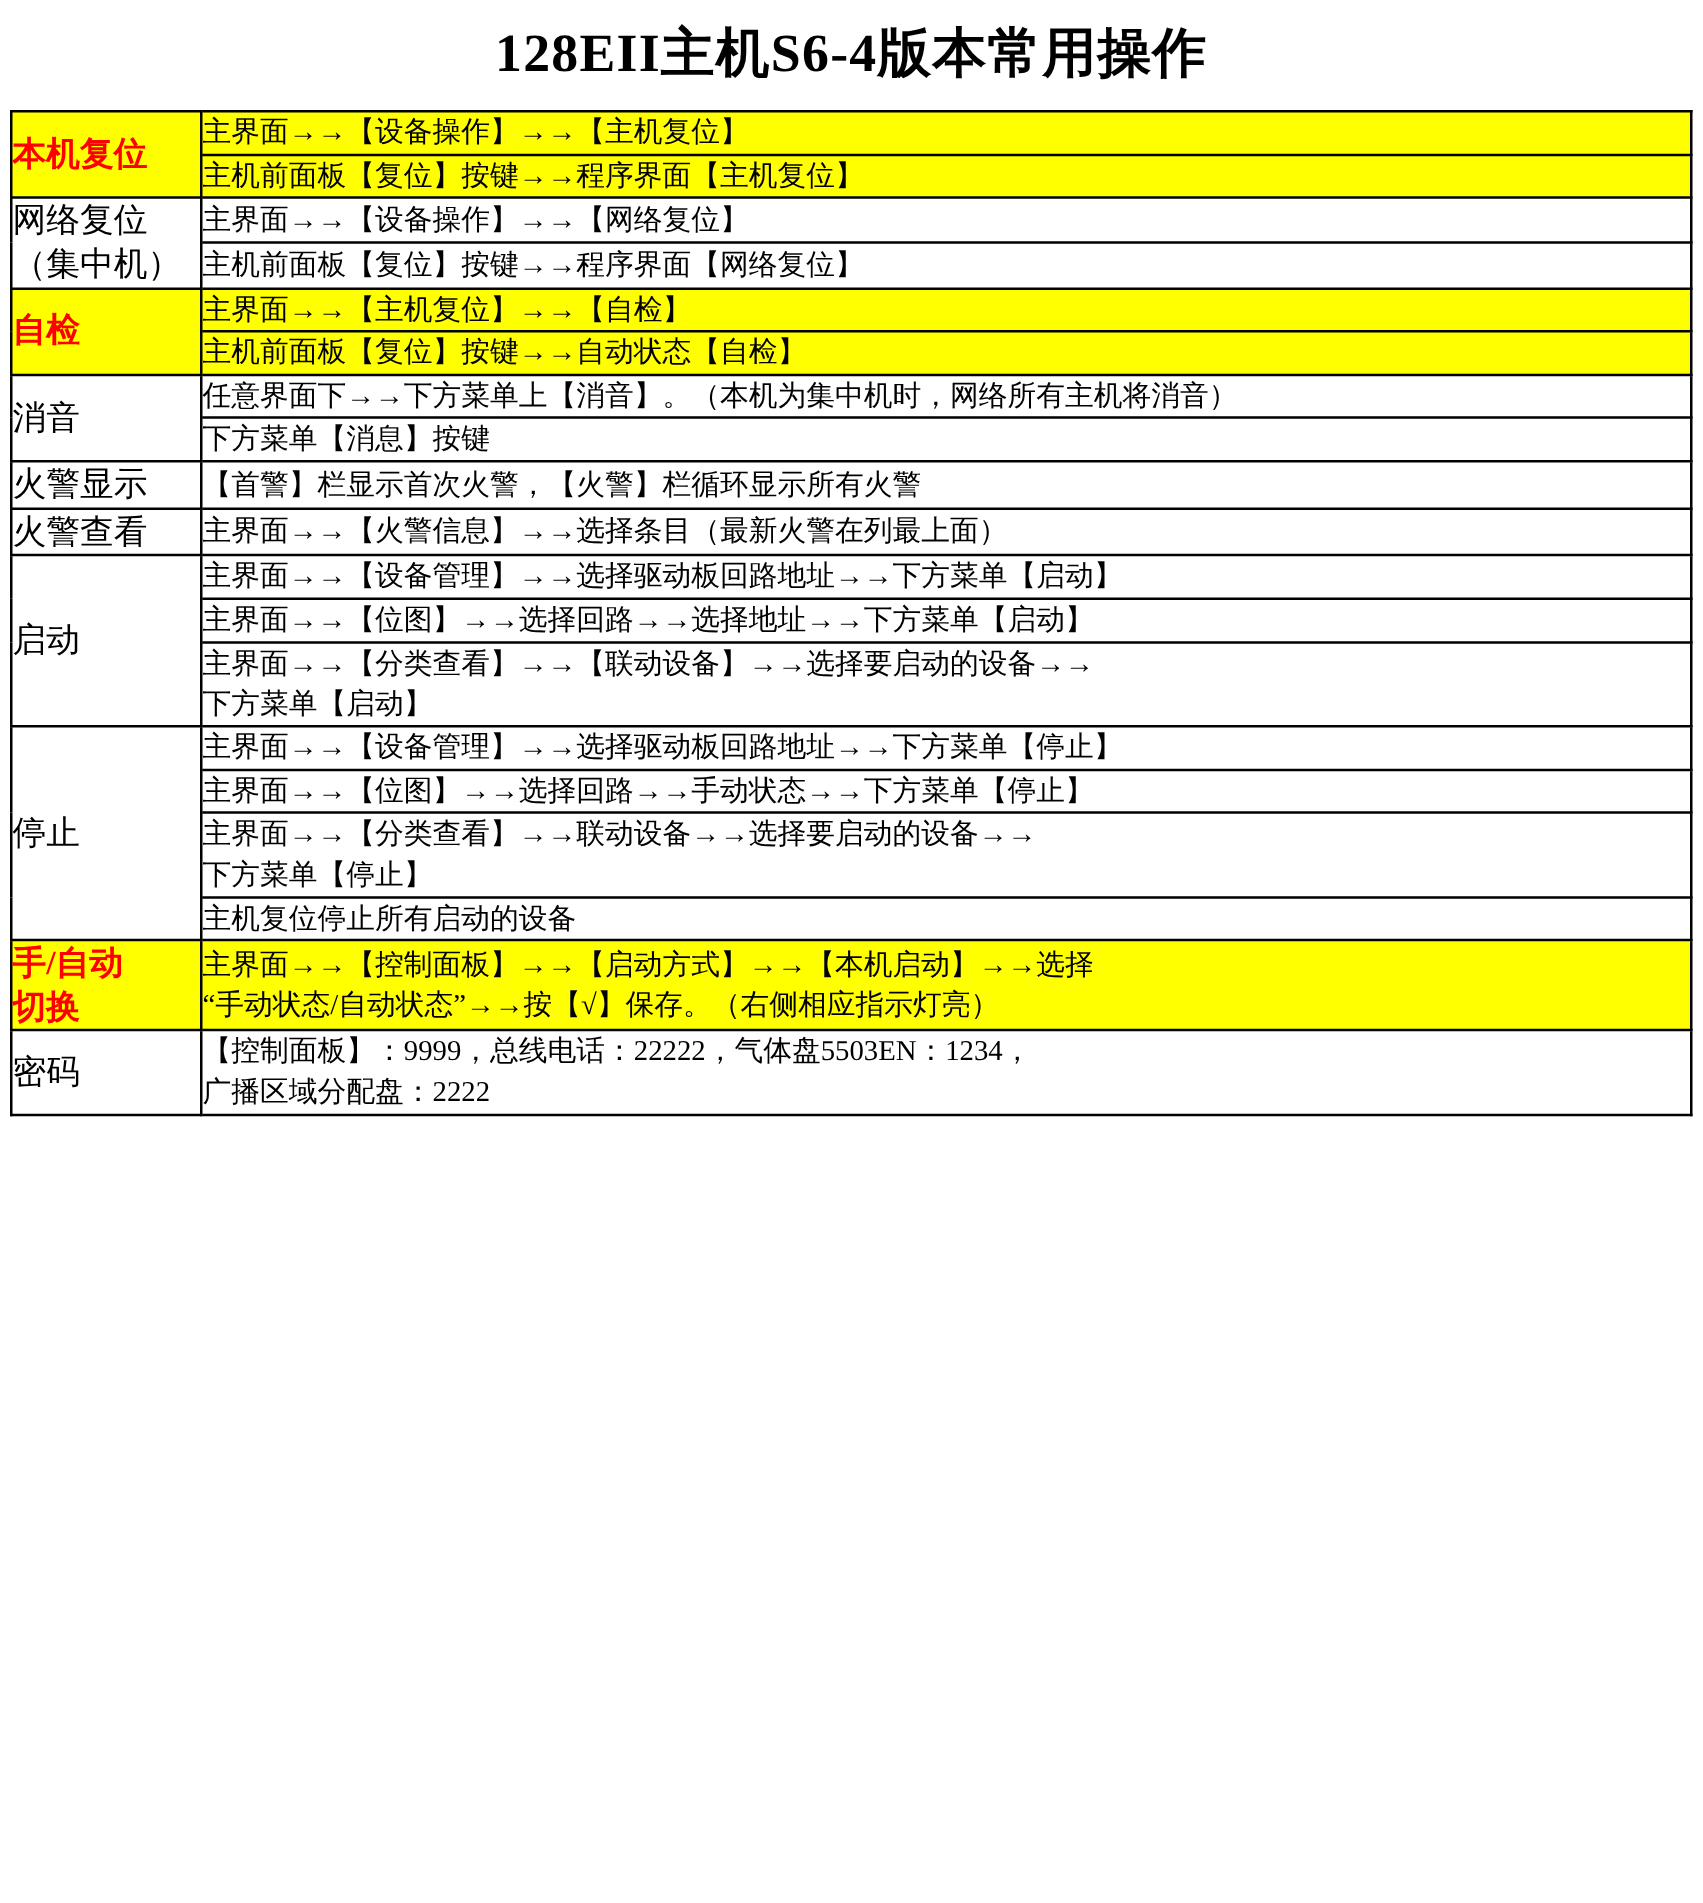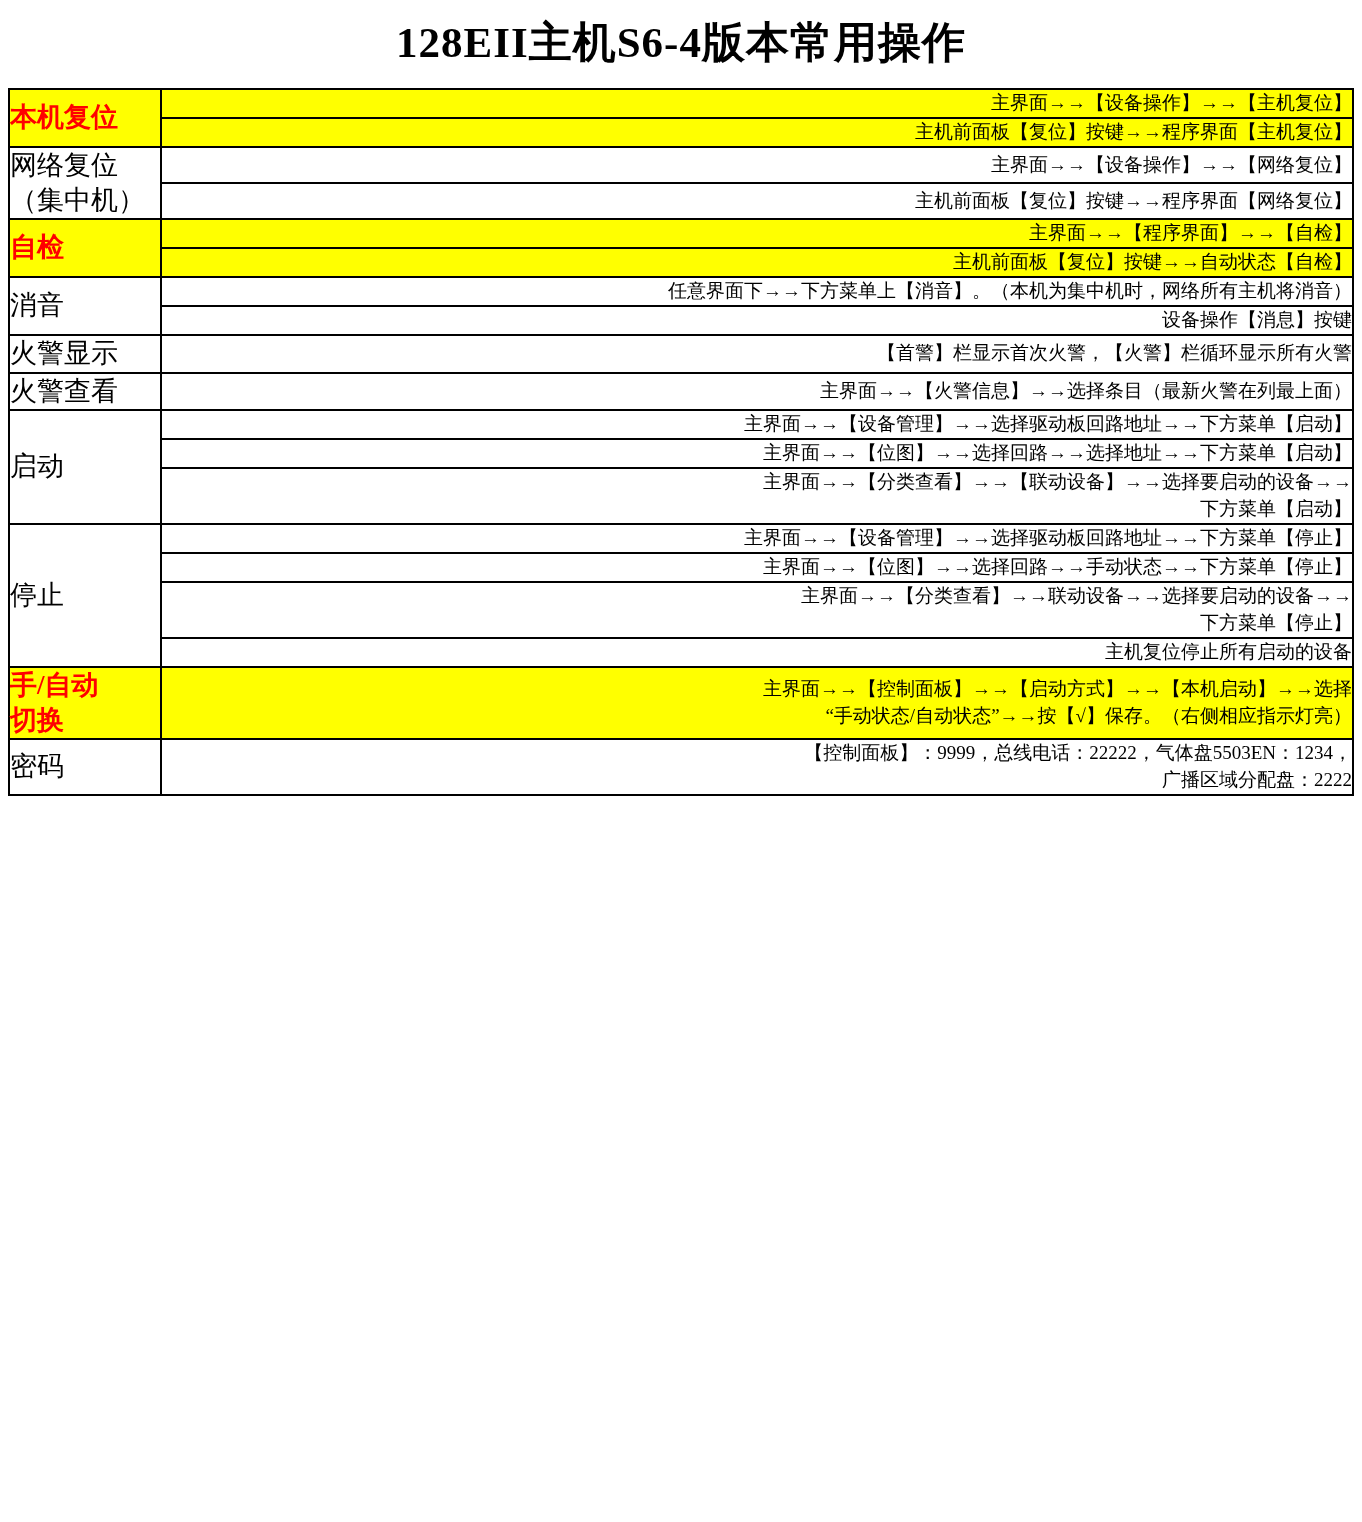--- a/index.html
+++ b/index.html
@@ -43,24 +43,24 @@
   }
   .label-cell {
     width: 150px;
     text-align: left;
     font-size: 27px;
     line-height: 1.32;
     padding: 6px 4px;
     font-family: "Liberation Serif", "DejaVu Serif", serif;
   }
   .content-cell {
-    font-size: 19px;
+    font-size: 23px;
     line-height: 1.42;
     padding: 8px 10px 8px 12px;
-    text-align: right;
+    text-align: left;
     font-family: "Liberation Serif", "DejaVu Serif", serif;
   }
   .hl {
     background: #ffff00;
   }
   .red {
     color: #ff0000;
     font-weight: bold;
   }
   .tight {
@@ -92,31 +92,31 @@
         </tr>
         <tr>
           <td class="label-cell label-two" rowspan="2"><span>网络复位<br>（集中机）</span></td>
           <td class="content-cell"><span>主界面→→【设备操作】→→【网络复位】</span></td>
         </tr>
         <tr>
           <td class="content-cell"><span>主机前面板【复位】按键→→程序界面【网络复位】</span></td>
         </tr>
         <tr>
           <td class="label-cell hl" rowspan="2"><span class="red">自检</span></td>
-          <td class="content-cell hl tight"><span>主界面→→【程序界面】→→【自检】</span></td>
+          <td class="content-cell hl tight"><span>主界面→→【主机复位】→→【自检】</span></td>
         </tr>
         <tr>
           <td class="content-cell hl tight"><span>主机前面板【复位】按键→→自动状态【自检】</span></td>
         </tr>
         <tr>
           <td class="label-cell" rowspan="2"><span>消音</span></td>
           <td class="content-cell"><span>任意界面下→→下方菜单上【消音】。（本机为集中机时，网络所有主机将消音）</span></td>
         </tr>
         <tr>
-          <td class="content-cell"><span>设备操作【消息】按键</span></td>
+          <td class="content-cell"><span>下方菜单【消息】按键</span></td>
         </tr>
         <tr>
           <td class="label-cell" rowspan="1"><span>火警显示</span></td>
           <td class="content-cell"><span>【首警】栏显示首次火警，【火警】栏循环显示所有火警</span></td>
         </tr>
         <tr>
           <td class="label-cell" rowspan="1"><span>火警查看</span></td>
           <td class="content-cell"><span>主界面→→【火警信息】→→选择条目（最新火警在列最上面）</span></td>
         </tr>
         <tr>

